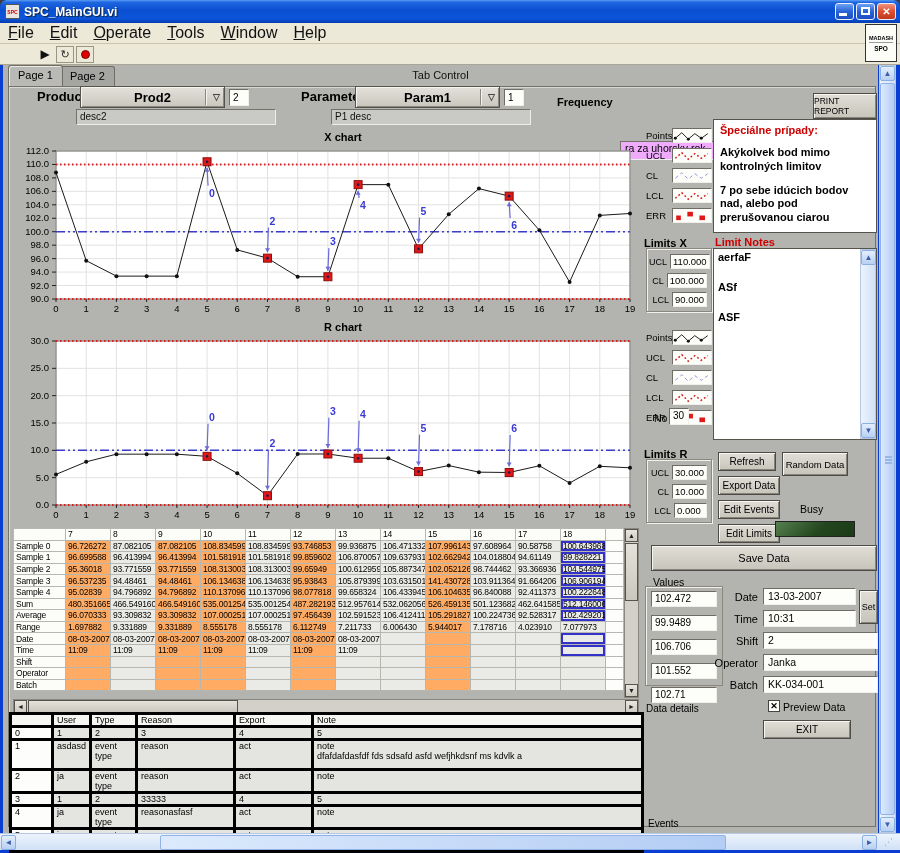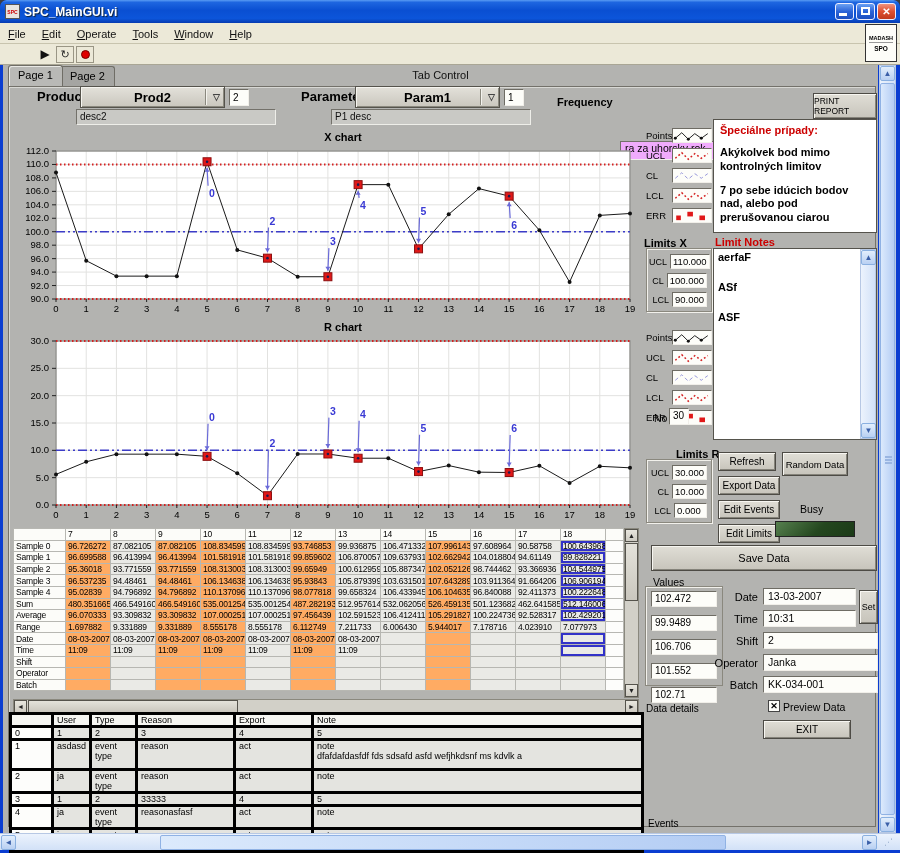--- a/index.html
+++ b/index.html
@@ -12,21 +12,21 @@
     font-size:5px;font-weight:bold;color:#c00;display:flex;align-items:center;justify-content:center;}
   #title-text{color:#fff;font-weight:bold;font-size:12px;text-shadow:1px 1px 1px #123;}
   .tbtns{position:absolute;right:4px;top:3px;display:flex;gap:2px;}
   .tbtn{width:19px;height:17px;border-radius:3px;border:1px solid #eef;color:#fff;font-size:10px;line-height:15px;
     text-align:center;background:linear-gradient(180deg,#6ba1f2,#2a63d8 50%,#1c4fc0);}
   .tbtn.close{background:linear-gradient(180deg,#f0937e,#dd4f31 50%,#c03a1e);font-weight:bold;}
   .tbtn .minbar{display:block;width:8px;height:3px;background:#fff;margin:9px 0 0 3px;}
   .tbtn .maxbox{display:block;width:9px;height:8px;border:2px solid #fff;margin:3px auto 0;}
   
   #menubar{position:absolute;left:0;top:23px;width:900px;height:21px;background:#ece9d8;border-bottom:1px solid #c8c4ae;display:flex;align-items:center;}
-  .menu-item{font-size:11px;color:#111;padding:2px 8px;}
+  .menu-item{font-size:16px;color:#111;padding:2px 8px;}
   #toolbar{position:absolute;left:0;top:44px;width:900px;height:21px;background:#ece9d8;border-bottom:1px solid #a9a695;display:flex;align-items:center;}
   .tool-btn{width:18px;height:17px;margin-left:2px;display:flex;align-items:center;justify-content:center;
     background:#ece9d8;border:1px solid #9a9685;font-size:11px;color:#222;}
   .tool-btn.flat{border-color:transparent;}
   .run-glyph{color:#111;font-size:12px;line-height:12px;}
   .abort-dot{width:9px;height:9px;border-radius:50%;background:#e00000;border:1px solid #700;}
   #vi-icon{position:absolute;right:3px;top:24px;width:32px;height:38px;background:#fdfdf8;border:1px solid #333;
     display:flex;flex-direction:column;align-items:center;justify-content:center;gap:2px;}
   #vi-icon .l1{font-size:5.5px;font-weight:bold;border-bottom:1px solid #999;padding-bottom:1px;}
   #vi-icon .l2{font-size:6.5px;font-weight:bold;}
@@ -607,21 +607,21 @@
           <div style="margin-bottom: 18px;">aerfaF</div>
           <div style="margin-bottom: 18px;">ASf</div>
           <div style="margin-bottom: 18px;">ASF</div>
         </div>
       <div class="xp-sb-v" style="right:0;top:0;height:190px;width:16px;">
         <div class="xp-arrow" style="top:0;">▲</div>
         <div class="xp-arrow" style="bottom:0;">▼</div>
       </div>
     </div>
 
-    <div class="group-label" style="left:641px;top:383px;margin-left:32px;">Limits R</div>
+    <div class="group-label" style="left:641px;top:383px;">Limits R</div>
     <div class="limits-box" style="left:643px;top:394px;width:66px;height:64px;">
         <div class="limits-row">
           <span class="ll">UCL</span>
           <span class="lv">30.000</span>
         </div>
         <div class="limits-row">
           <span class="ll">CL</span>
           <span class="lv">10.000</span>
         </div>
         <div class="limits-row">
@@ -726,21 +726,21 @@
             <tr>
               <td class="lab">Sample 3</td>
               <td class="org">96.537235</td>
               <td class="">94.48461</td>
               <td class="org">94.48461</td>
               <td class="org">106.134638</td>
               <td class="">106.134638</td>
               <td class="org">95.93843</td>
               <td class="">105.879399</td>
               <td class="">103.631501</td>
-              <td class="org">107.643289</td>
+              <td class="org">141.430728</td>
               <td class="">103.911364</td>
               <td class="">91.664206</td>
               <td class=" sel">106.906194</td>
               <td class="sp"></td>
             </tr>
             <tr>
               <td class="lab">Sample 4</td>
               <td class="org">95.02839</td>
               <td class="">94.796892</td>
               <td class="org">94.796892</td>

